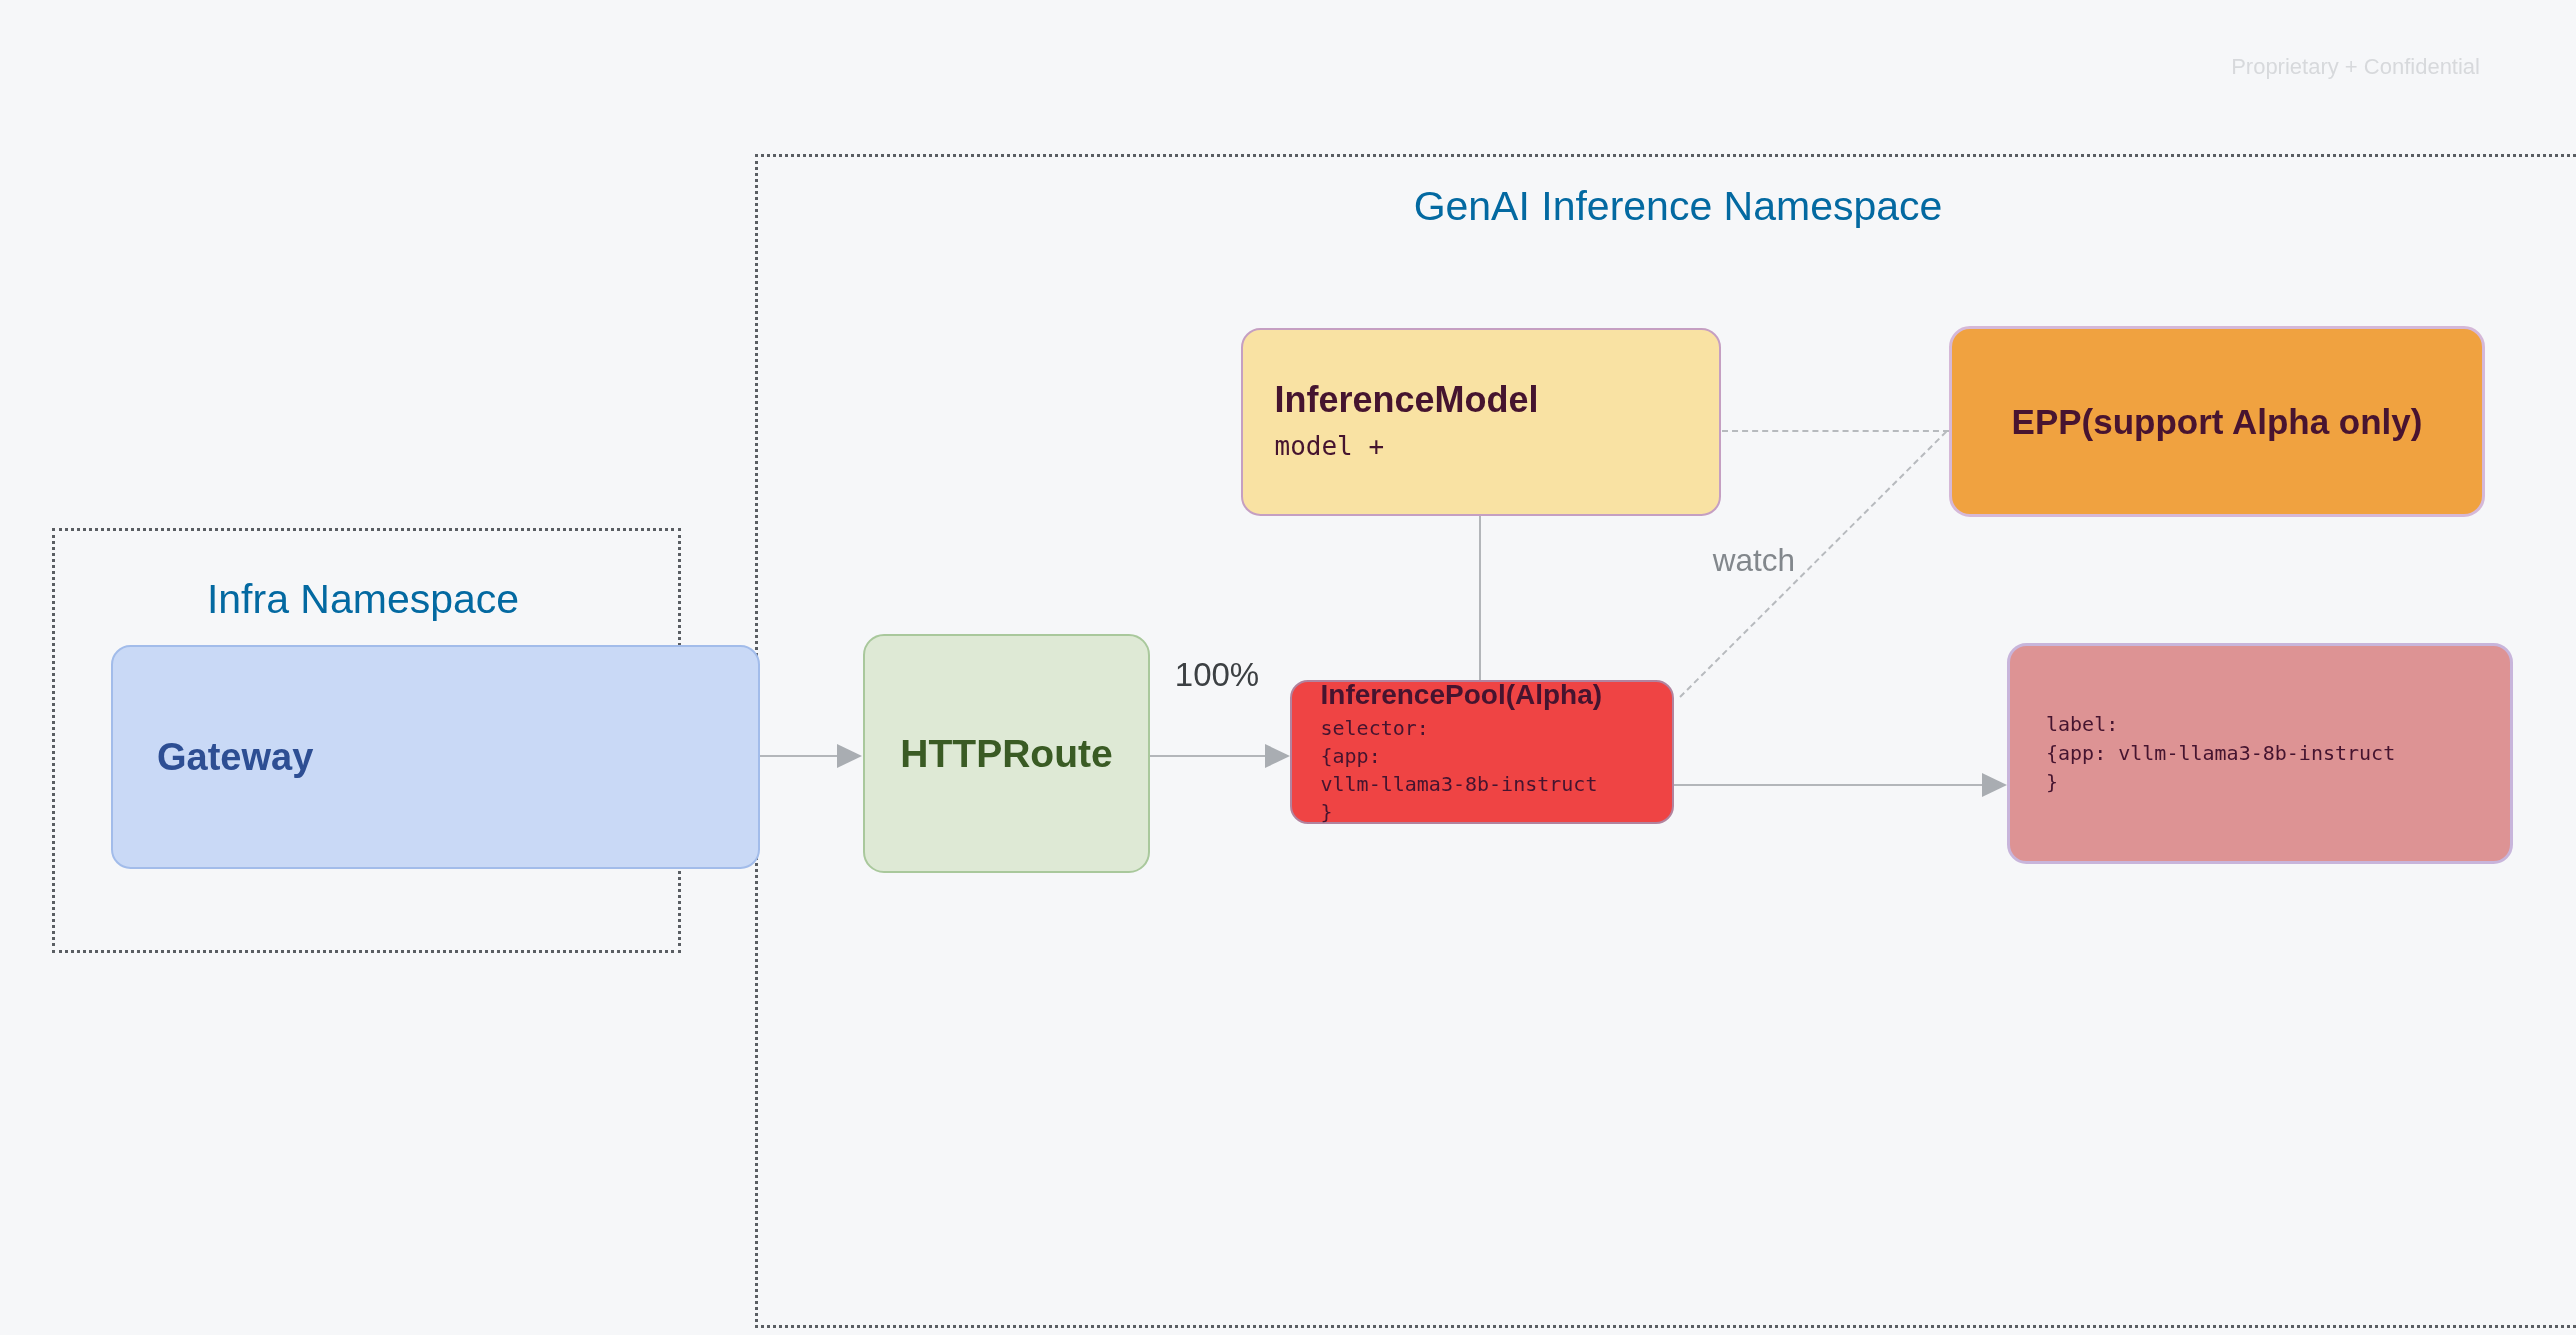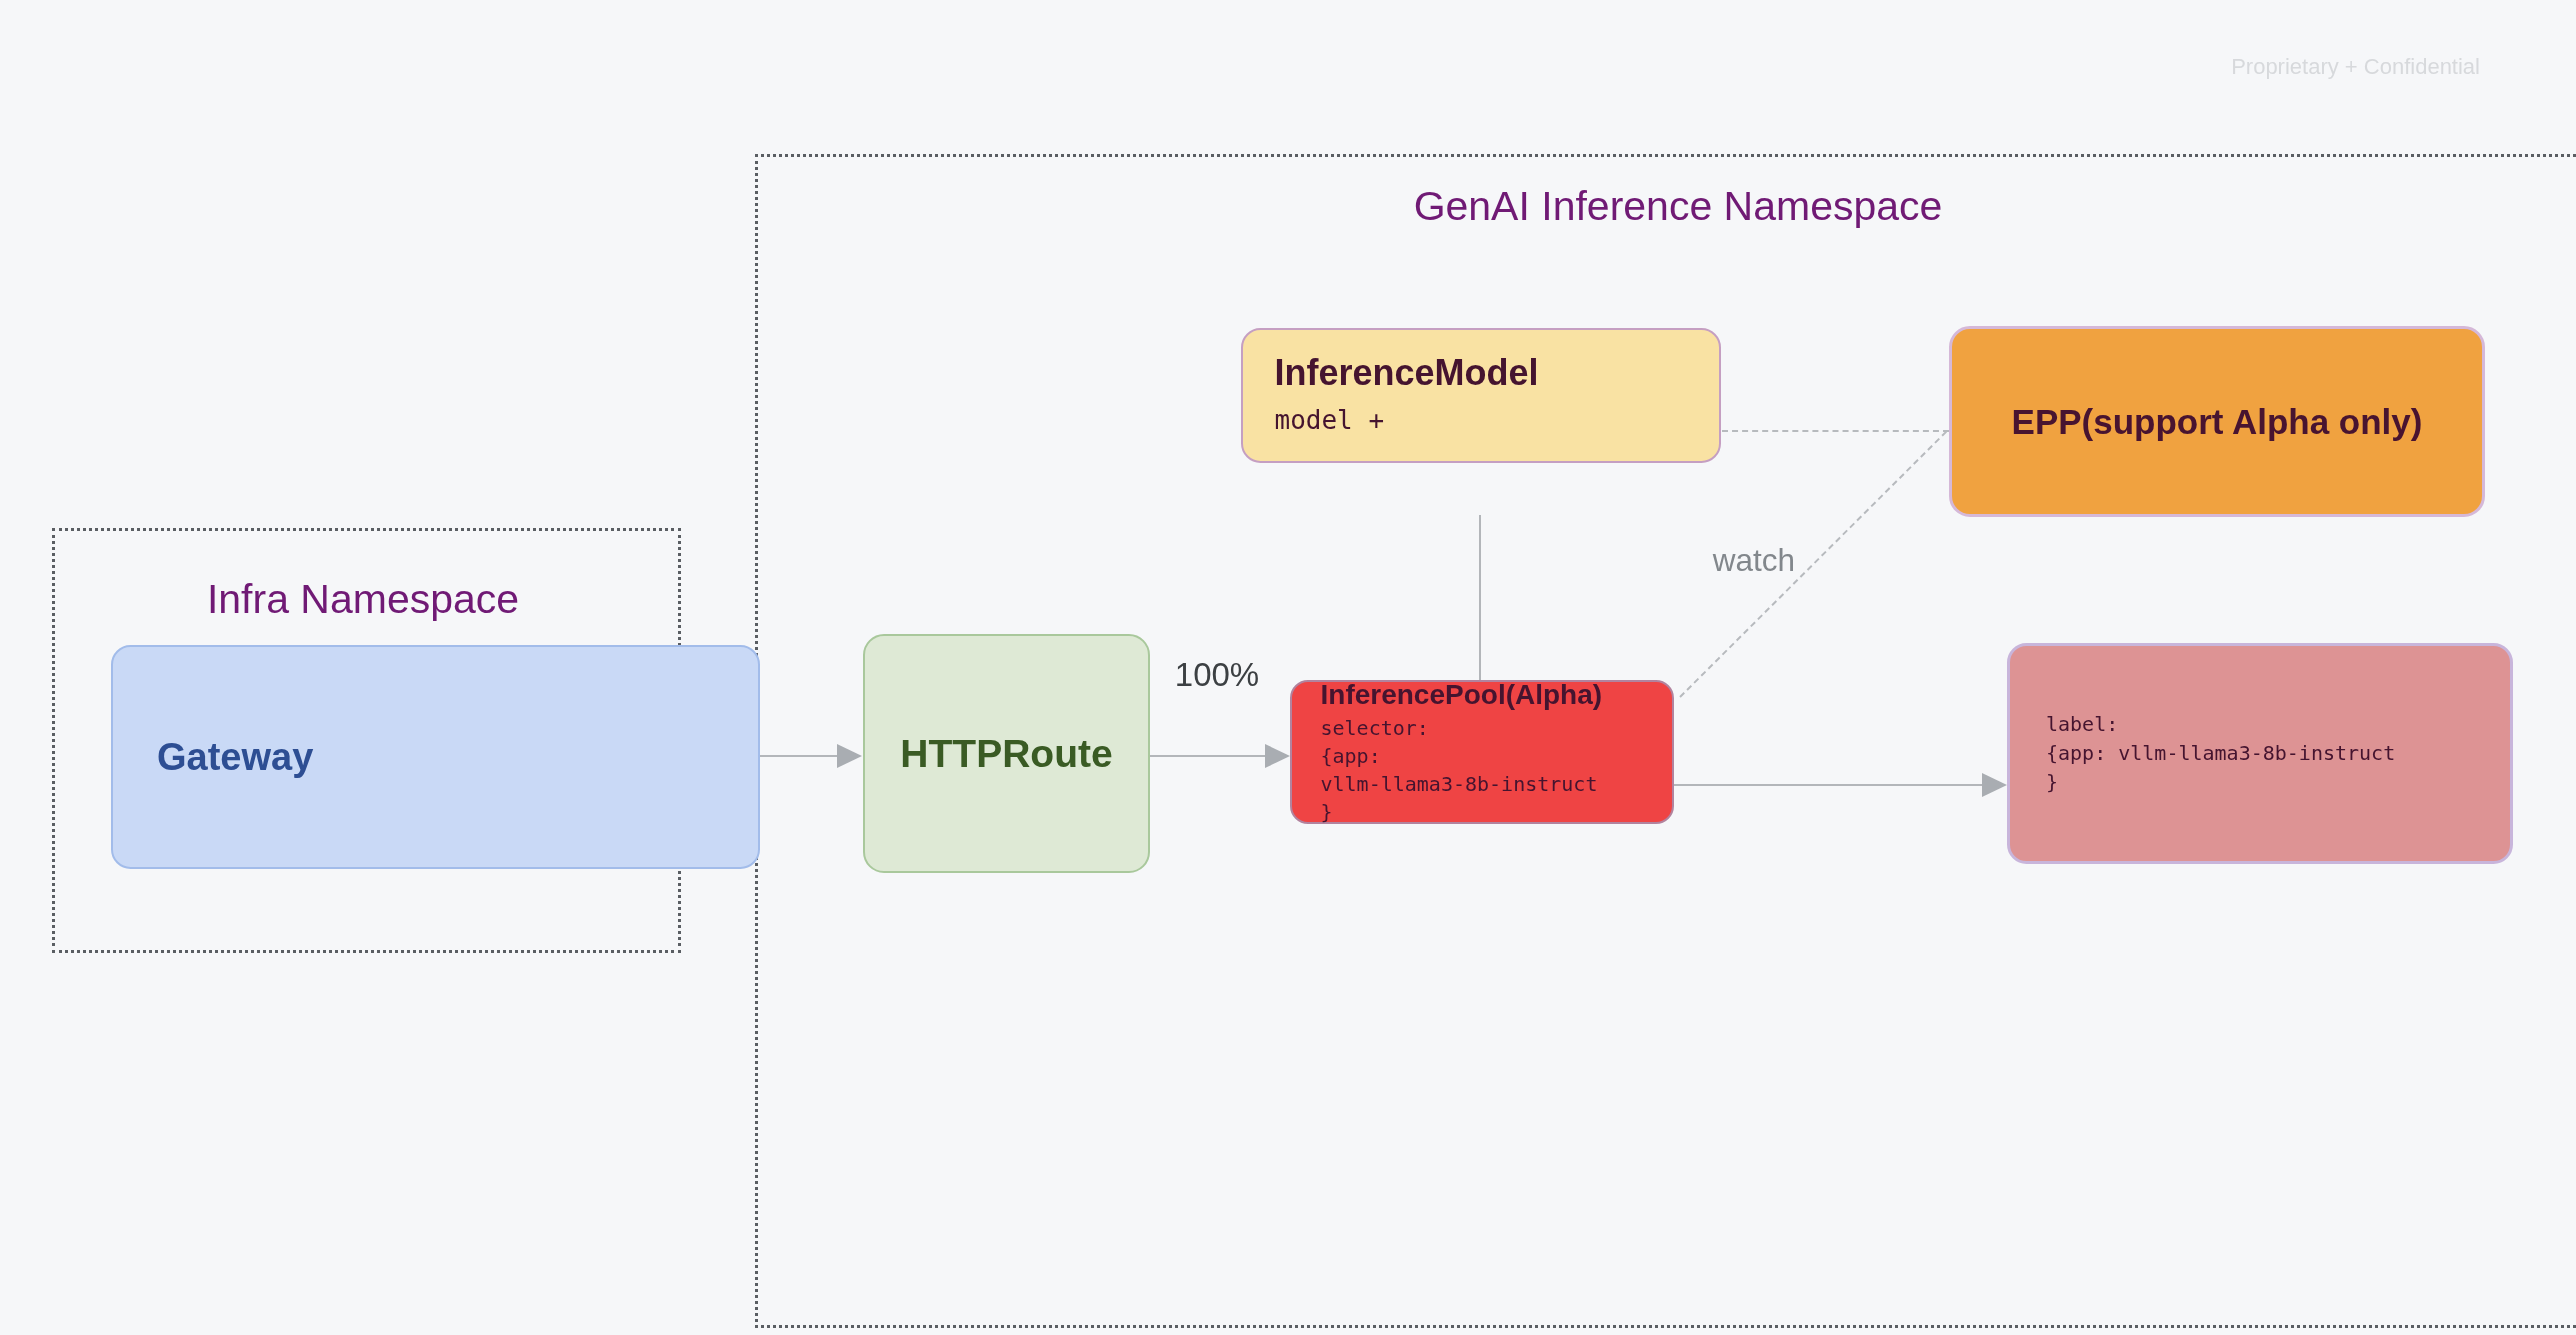--- a/index.html
+++ b/index.html
@@ -13,21 +13,21 @@
 
   
   .ns-box {
     position: absolute;
     border: 3px dotted #5A5E63;
     background: transparent;
   }
   .ns-title {
     position: absolute;
     transform: translateX(-50%);
-    color: #701a75;
+    color: #0369a1;
     font-size: 41px;
     white-space: nowrap;
   }
 
   
   .node {
     position: absolute;
     box-sizing: border-box;
     display: flex;
     flex-direction: column;
@@ -47,21 +47,21 @@
   #node-gateway .node-title { color: #2D4E93; font-size: 38px; }
 
   #node-httproute {
     left: 863px; top: 634px; width: 287px; height: 239px;
     background: #DEE9D5; border: 2.3px solid #A9C89C; border-radius: 21px;
     align-items: center;
   }
   #node-httproute .node-title { color: #3A5B24; font-size: 39px; }
 
   #node-inference-model {
-    left: 1241px; top: 328px; width: 480px; height: 135px;
+    left: 1241px; top: 328px; width: 480px; height: 188px;
     background: #F9E2A3; border: 2.3px solid #C59FC2; border-radius: 19.5px;
     padding-left: 31.5px;
   }
   #node-inference-model .node-title { color: #45142F; font-size: 36px; margin-bottom: 7.5px; }
   #node-inference-model .code-line { color: #45142F; font-size: 26px; line-height: 1.42; }
 
   #node-epp {
     left: 1949px; top: 326px; width: 536px; height: 191px;
     background: #F0A240; border: 3px solid #D5B8D8; border-radius: 21px;
     align-items: center;

